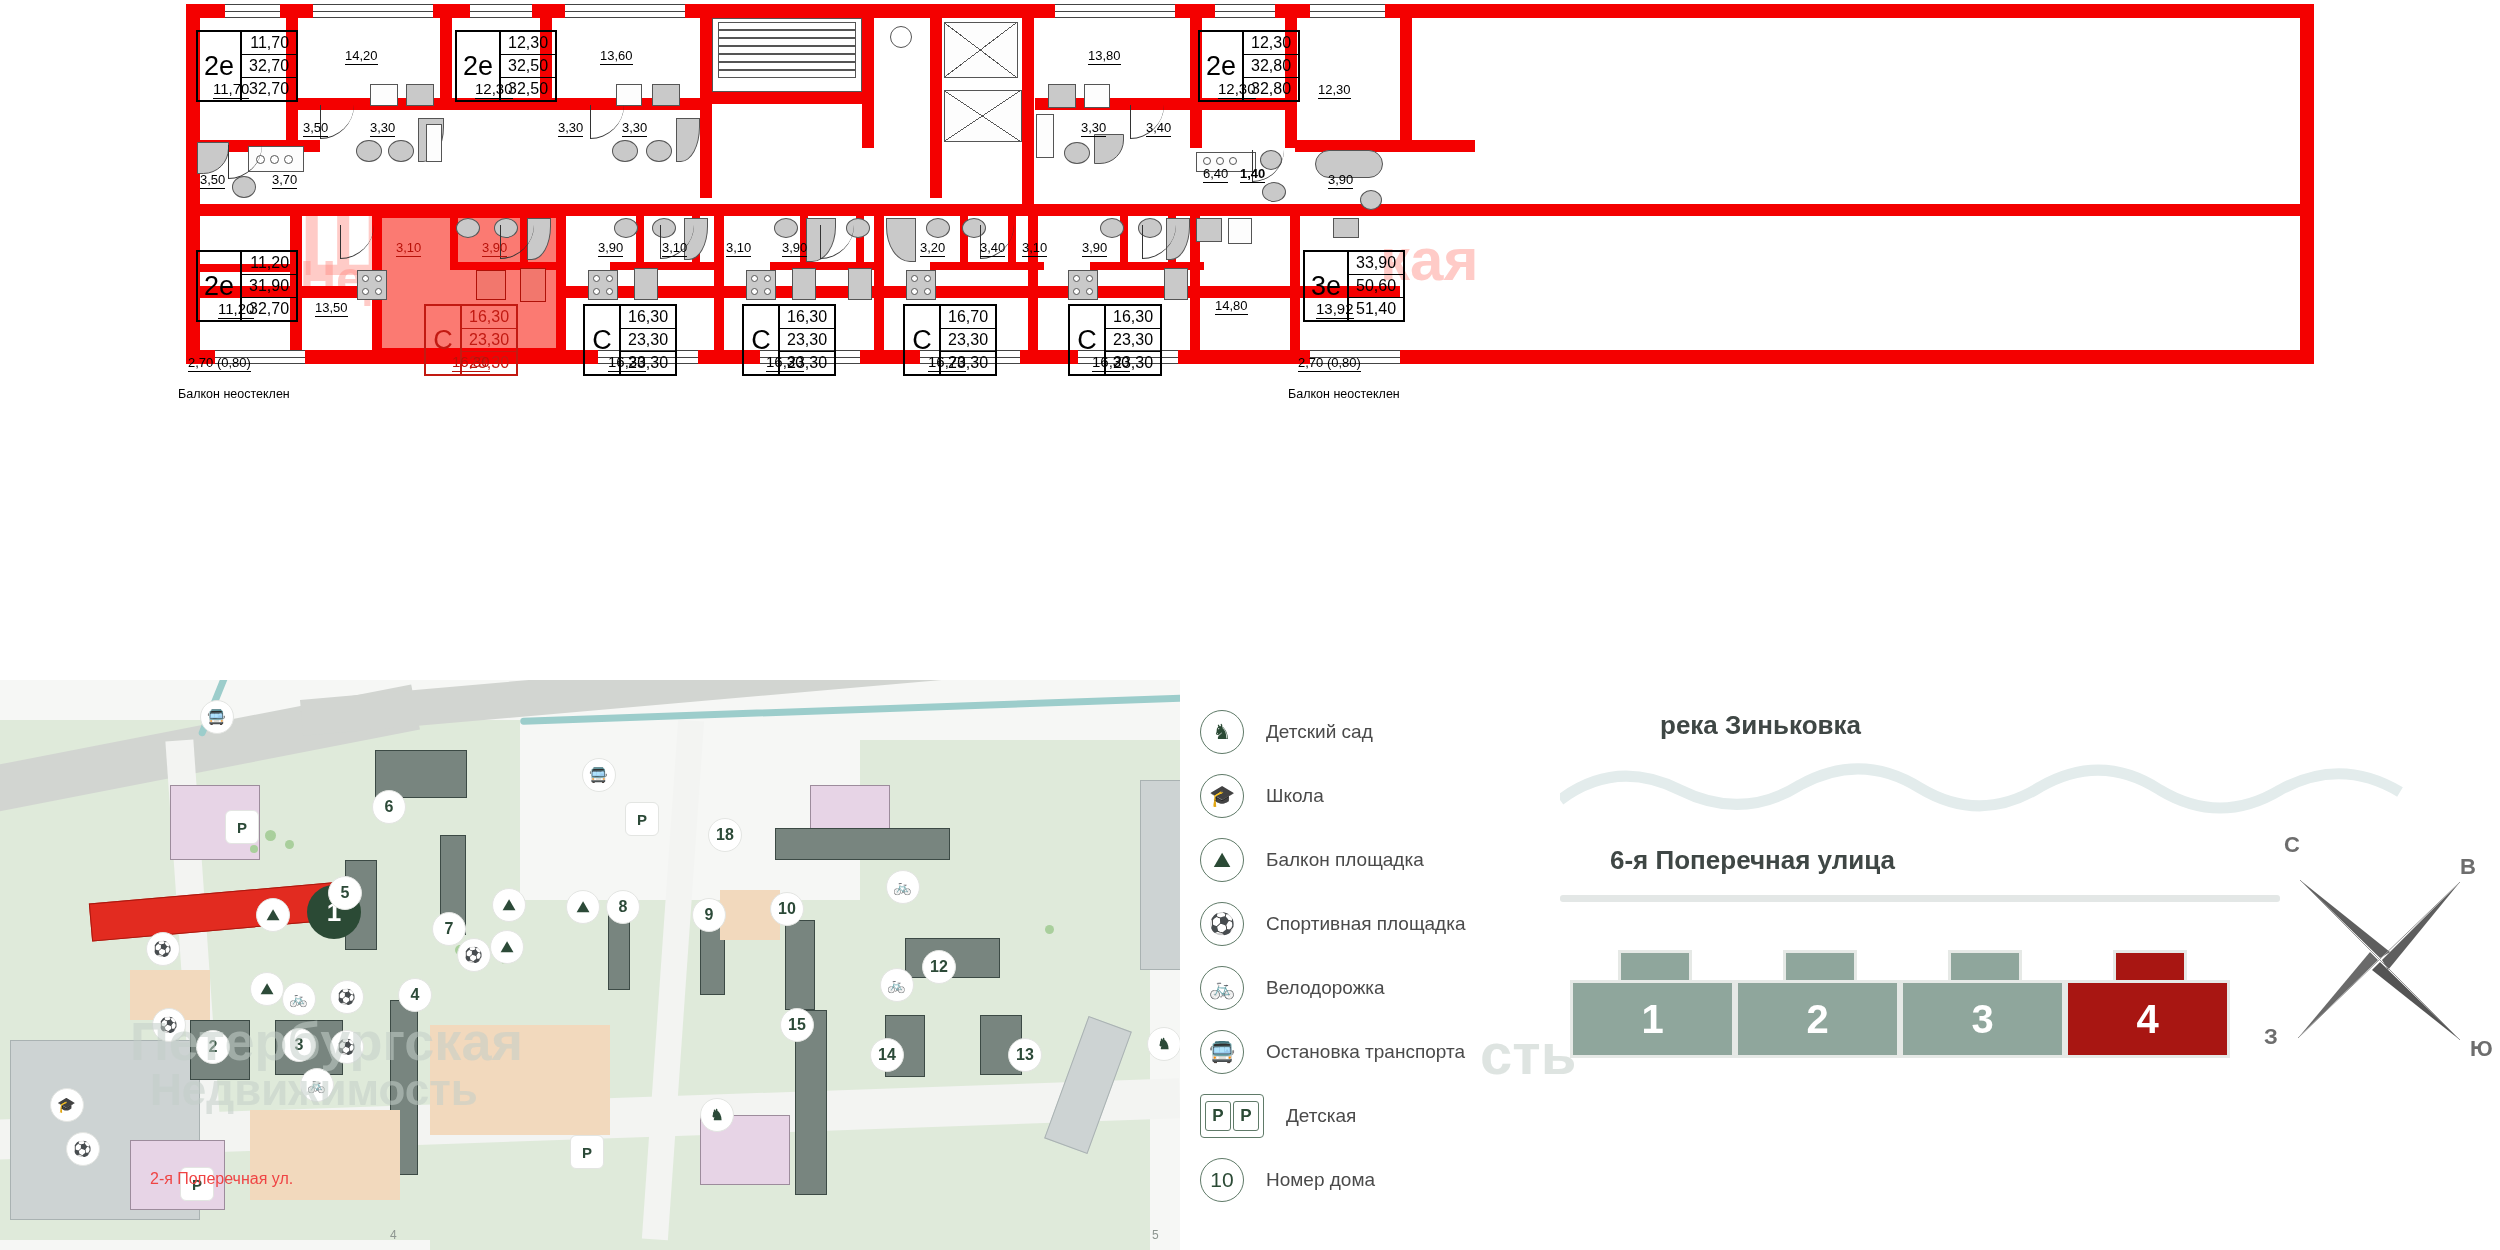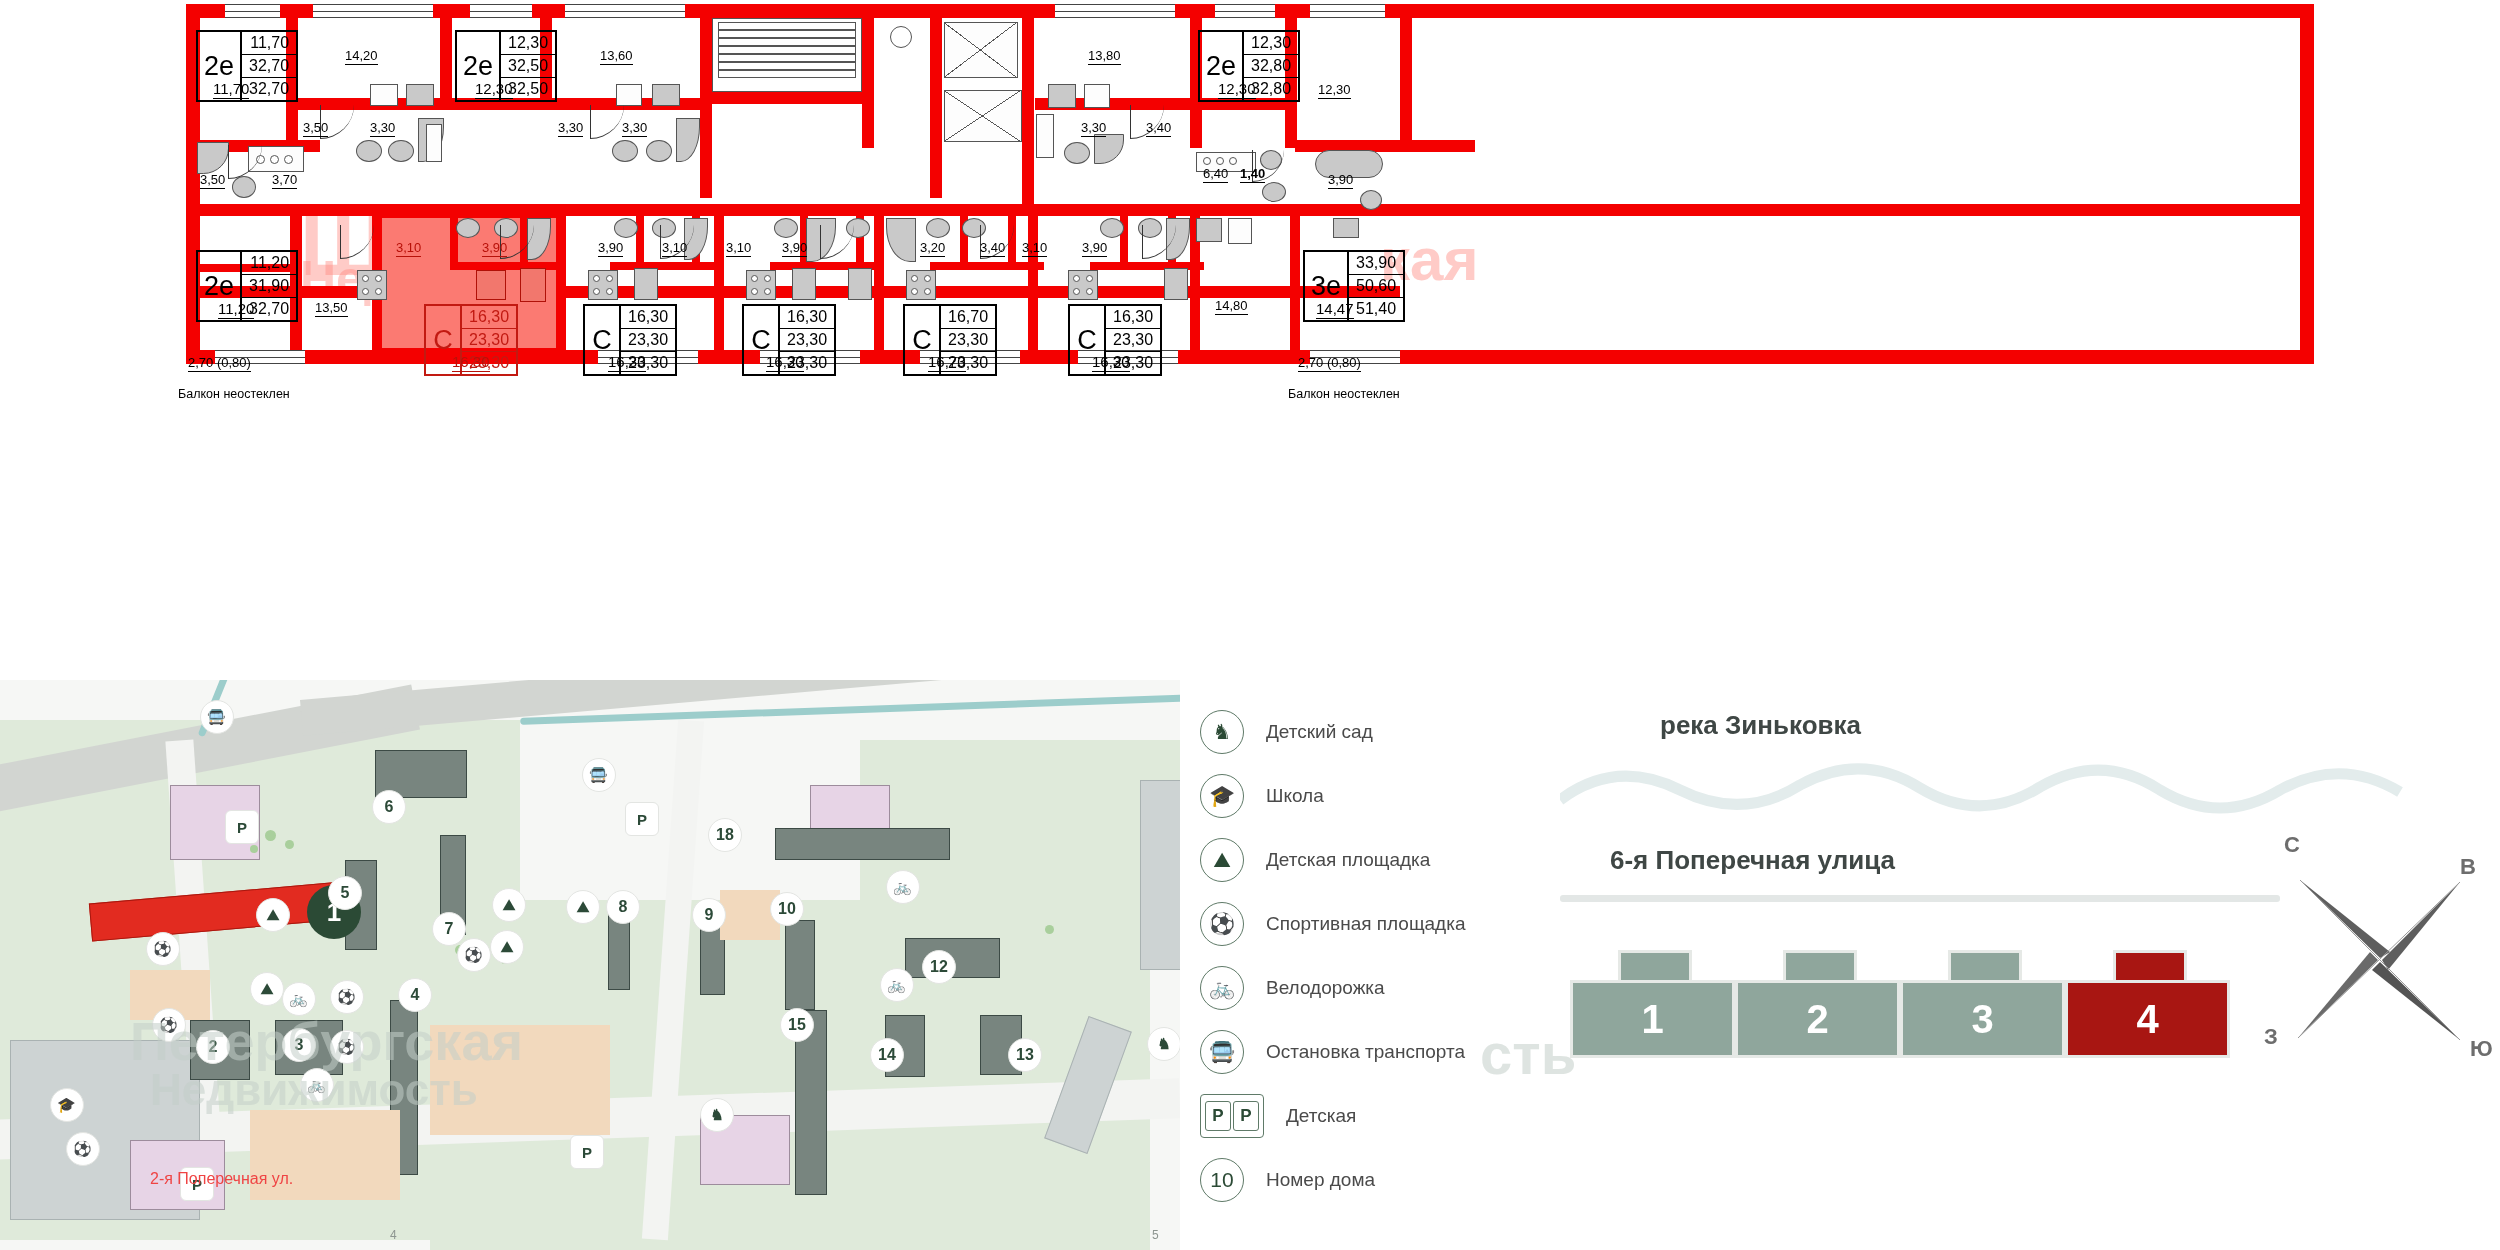--- a/index.html
+++ b/index.html
@@ -401,21 +401,21 @@
         </div>
         <div class="areatag" style="left: 1092px; top: 353px;">16,30</div>
         <div class="aptbox" style="left: 1303px; top: 250px;">
           <div class="t">3e</div>
           <div class="nums">
             <span>33,90</span>
             <span>50,60</span>
             <span>51,40</span>
           </div>
         </div>
-        <div class="areatag" style="left: 1316px; top: 300px;">14,47</div>
+        <div class="areatag" style="left: 1316px; top: 300px;">13,92</div>
       </div>
     <div id="area-layer">
         <div class="areatag sm" style="left: 345px; top: 48px;">14,20</div>
         <div class="areatag sm" style="left: 600px; top: 48px;">13,60</div>
         <div class="areatag sm" style="left: 1088px; top: 48px;">13,80</div>
         <div class="areatag sm" style="left: 1318px; top: 82px;">12,30</div>
         <div class="areatag sm" style="left: 303px; top: 120px;">3,50</div>
         <div class="areatag sm" style="left: 370px; top: 120px;">3,30</div>
         <div class="areatag sm" style="left: 558px; top: 120px;">3,30</div>
         <div class="areatag sm" style="left: 622px; top: 120px;">3,30</div>
@@ -552,21 +552,21 @@
       <div class="lrow">
         <div class="lic">♞</div>
         <div class="ltx">Детский сад</div>
       </div>
       <div class="lrow">
         <div class="lic">🎓</div>
         <div class="ltx">Школа</div>
       </div>
       <div class="lrow">
         <div class="lic">⛰</div>
-        <div class="ltx">Детская площадка</div>
+        <div class="ltx">Балкон площадка</div>
       </div>
       <div class="lrow">
         <div class="lic">⚽</div>
         <div class="ltx">Спортивная площадка</div>
       </div>
       <div class="lrow">
         <div class="lic">🚲</div>
         <div class="ltx">Велодорожка</div>
       </div>
       <div class="lrow">

